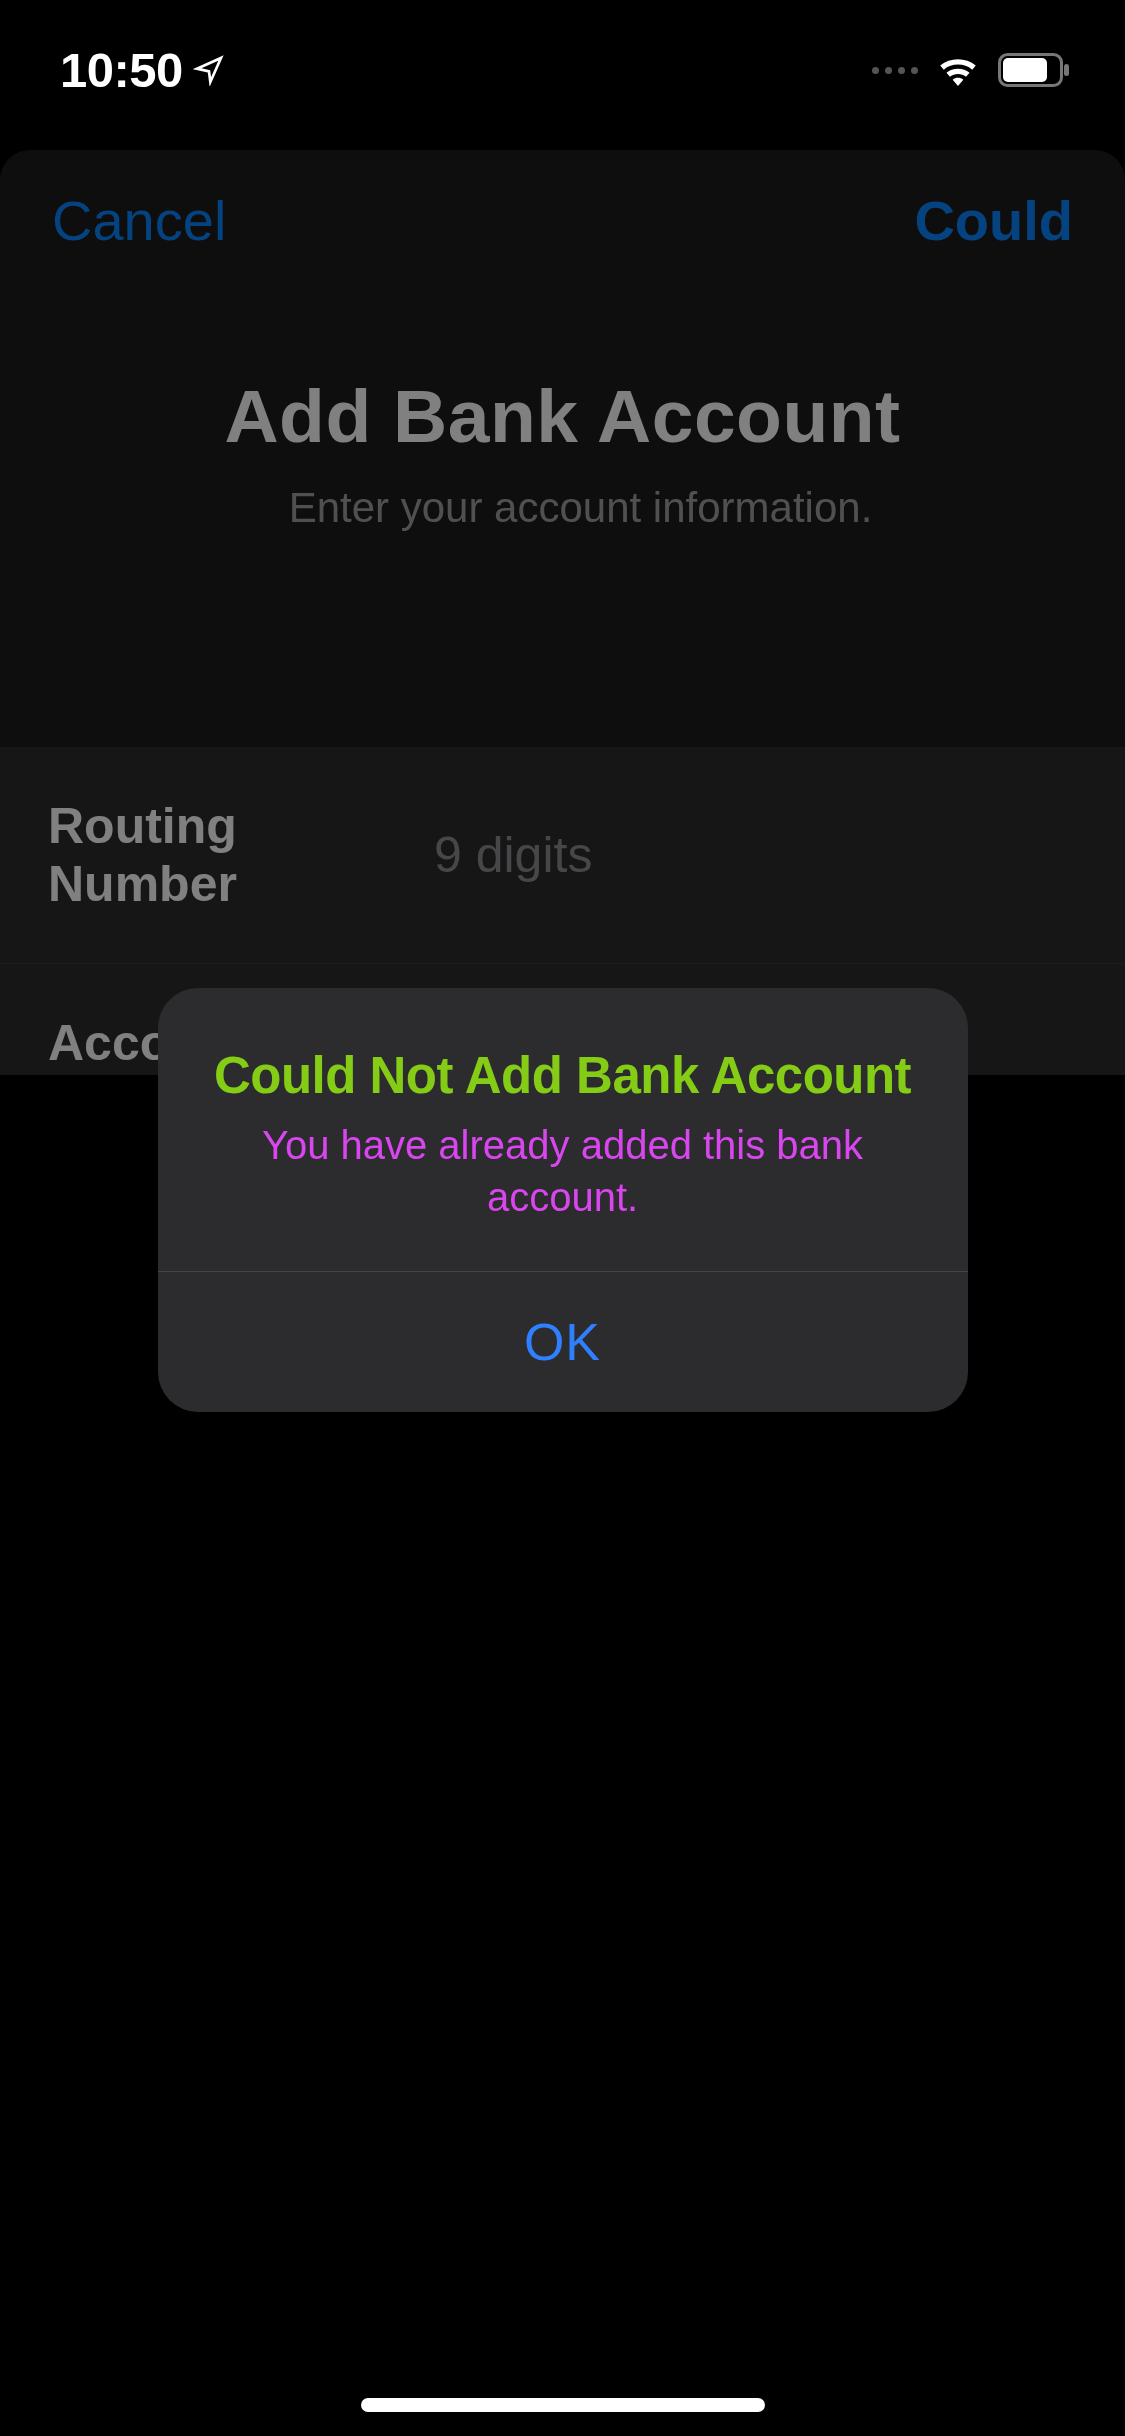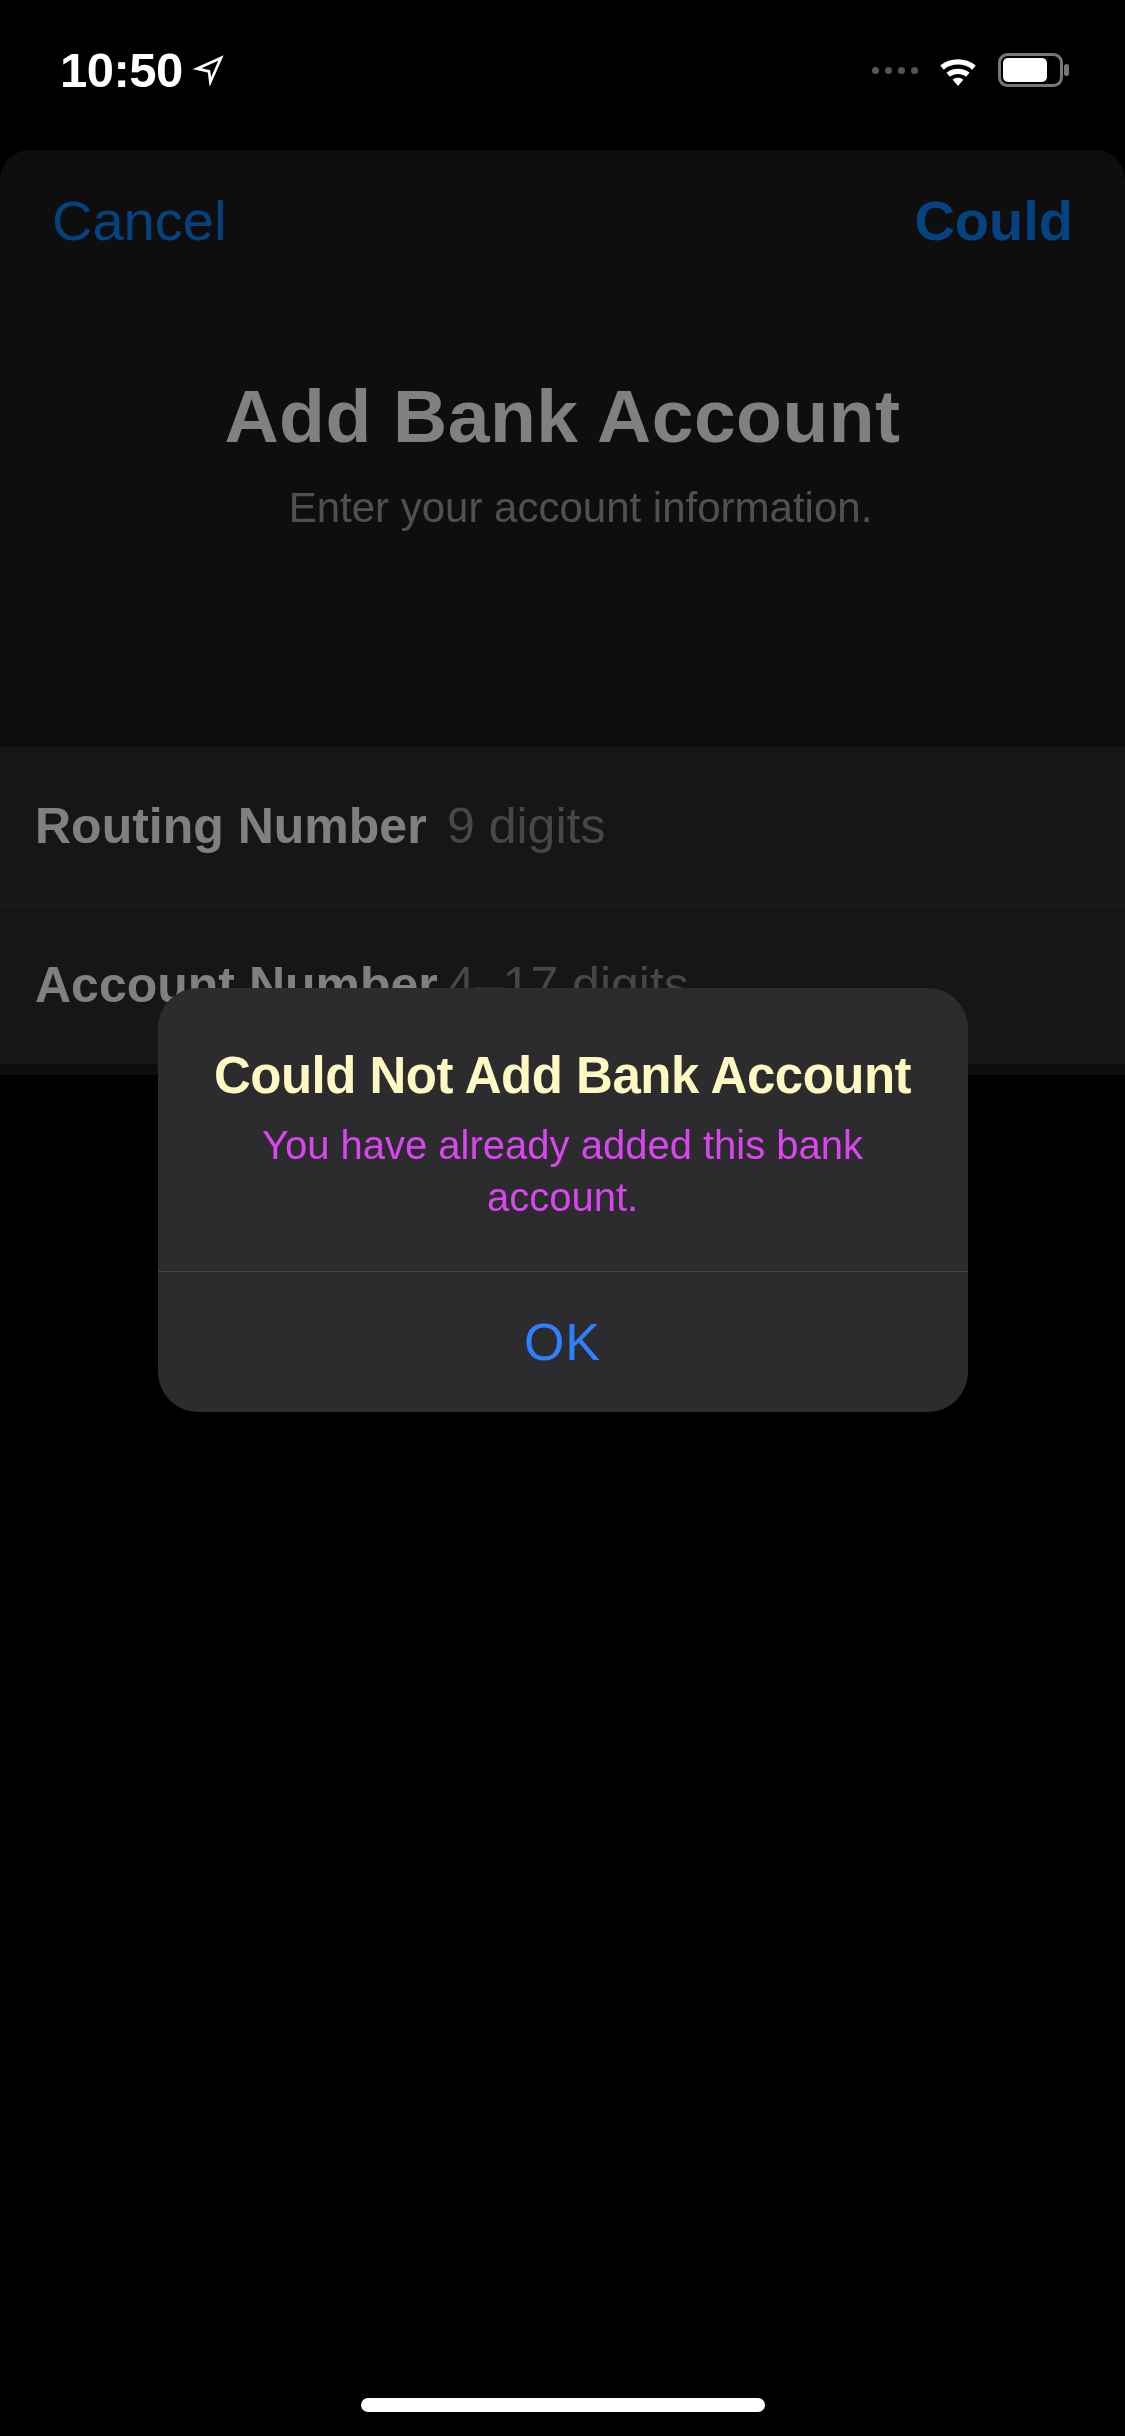--- a/index.html
+++ b/index.html
@@ -121,21 +121,21 @@
     }
 
     .form-section {
       margin-top: 215px;
       background: #2c2c2e;
     }
 
     .form-row {
       display: flex;
       align-items: center;
-      padding: 50px 35px;
+      padding: 50px 48px;
       border-bottom: 1px solid #3a3a3c;
     }
 
     .form-row:last-child {
       border-bottom: none;
     }
 
     .form-label {
       color: #fff;
       font-size: 50px;
@@ -178,21 +178,21 @@
       overflow: hidden;
       z-index: 20;
     }
 
     .alert-body {
       padding: 58px 50px 48px 50px;
       text-align: center;
     }
 
     .alert-title {
-      color: #fef9c3;
+      color: #84cc16;
       font-size: 51px;
       font-weight: 600;
       letter-spacing: -0.5px;
     }
 
     .alert-message {
       color: #d946ef;
       font-size: 40px;
       margin-top: 14px;
       line-height: 1.3;

